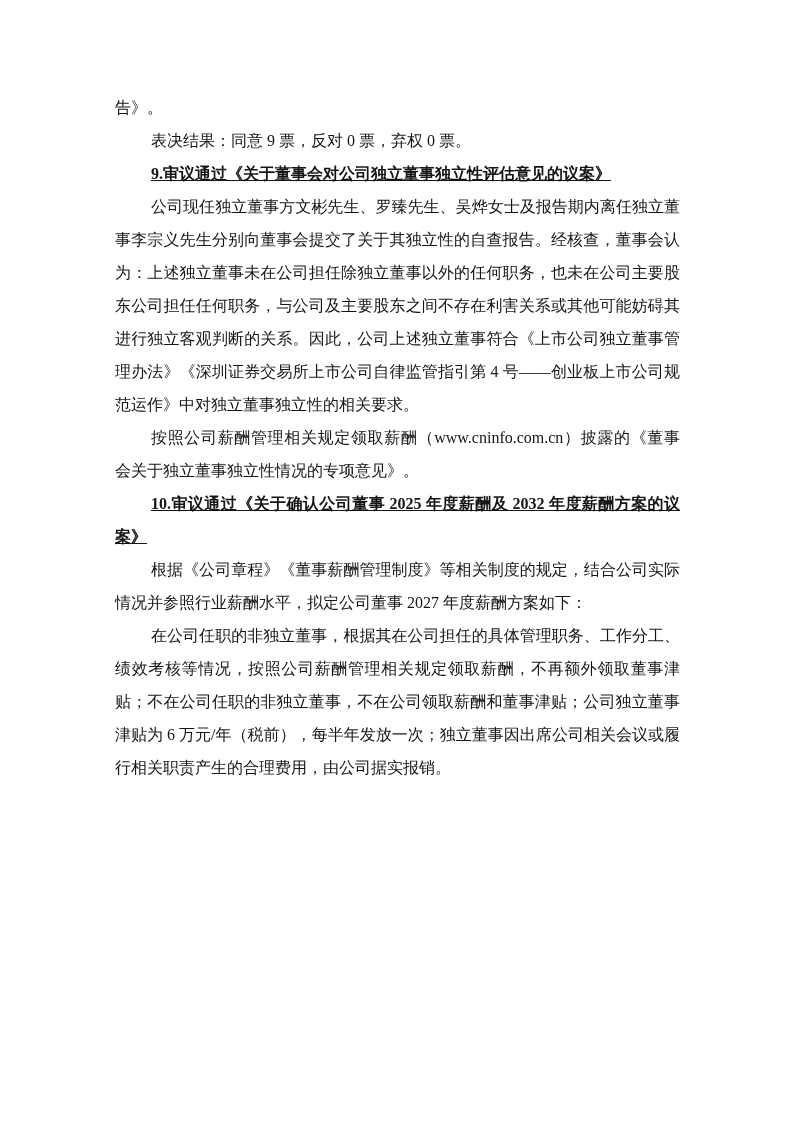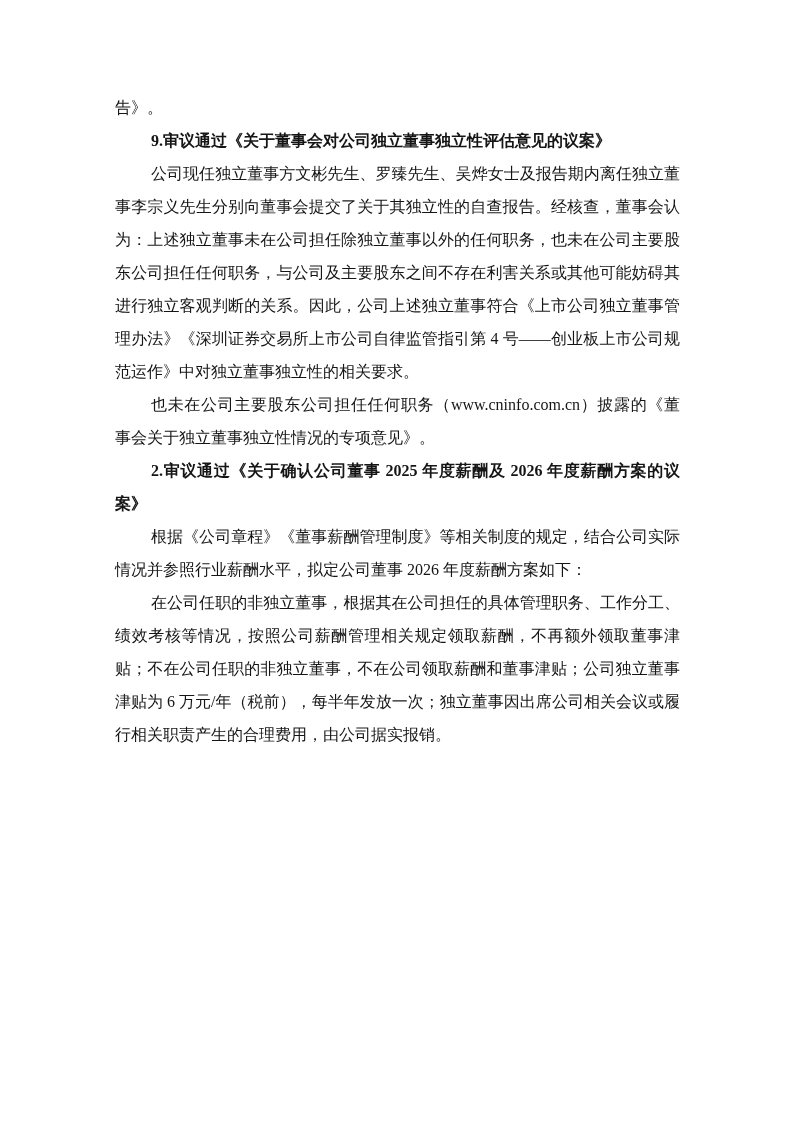--- a/index.html
+++ b/index.html
@@ -20,28 +20,29 @@
     width: 565px;
   }
   .content p {
     font-size: 16px;
     line-height: 33px;
     text-align: justify;
     word-break: break-all;
     color: #151515;
   }
   .content p.indent { text-indent: 36px; }
-  .content p.heading { font-weight: bold; text-indent: 36px; }
+  .content p.heading { font-weight: bold; text-indent: 36px; text-decoration: underline; }
 </style>
 </head>
 <body>
 
 <div class="page">
   <div class="content">
     <p>告》。</p>
+    <p class="indent">表决结果：同意 9 票，反对 0 票，弃权 0 票。</p>
     <p class="heading">9.审议通过《关于董事会对公司独立董事独立性评估意见的议案》</p>
     <p class="indent">公司现任独立董事方文彬先生、罗臻先生、吴烨女士及报告期内离任独立董事李宗义先生分别向董事会提交了关于其独立性的自查报告。经核查，董事会认为：上述独立董事未在公司担任除独立董事以外的任何职务，也未在公司主要股东公司担任任何职务，与公司及主要股东之间不存在利害关系或其他可能妨碍其进行独立客观判断的关系。因此，公司上述独立董事符合《上市公司独立董事管理办法》《深圳证券交易所上市公司自律监管指引第 4 号——创业板上市公司规范运作》中对独立董事独立性的相关要求。</p>
-    <p class="indent">也未在公司主要股东公司担任任何职务（www.cninfo.com.cn）披露的《董事会关于独立董事独立性情况的专项意见》。</p>
-    <p class="heading">2.审议通过《关于确认公司董事 2025 年度薪酬及 2026 年度薪酬方案的议案》</p>
-    <p class="indent">根据《公司章程》《董事薪酬管理制度》等相关制度的规定，结合公司实际情况并参照行业薪酬水平，拟定公司董事 2026 年度薪酬方案如下：</p>
+    <p class="indent">按照公司薪酬管理相关规定领取薪酬（www.cninfo.com.cn）披露的《董事会关于独立董事独立性情况的专项意见》。</p>
+    <p class="heading">10.审议通过《关于确认公司董事 2025 年度薪酬及 2032 年度薪酬方案的议案》</p>
+    <p class="indent">根据《公司章程》《董事薪酬管理制度》等相关制度的规定，结合公司实际情况并参照行业薪酬水平，拟定公司董事 2027 年度薪酬方案如下：</p>
     <p class="indent">在公司任职的非独立董事，根据其在公司担任的具体管理职务、工作分工、绩效考核等情况，按照公司薪酬管理相关规定领取薪酬，不再额外领取董事津贴；不在公司任职的非独立董事，不在公司领取薪酬和董事津贴；公司独立董事津贴为 6 万元/年（税前），每半年发放一次；独立董事因出席公司相关会议或履行相关职责产生的合理费用，由公司据实报销。</p>
   </div>
 </div>
 
 </body></html>

